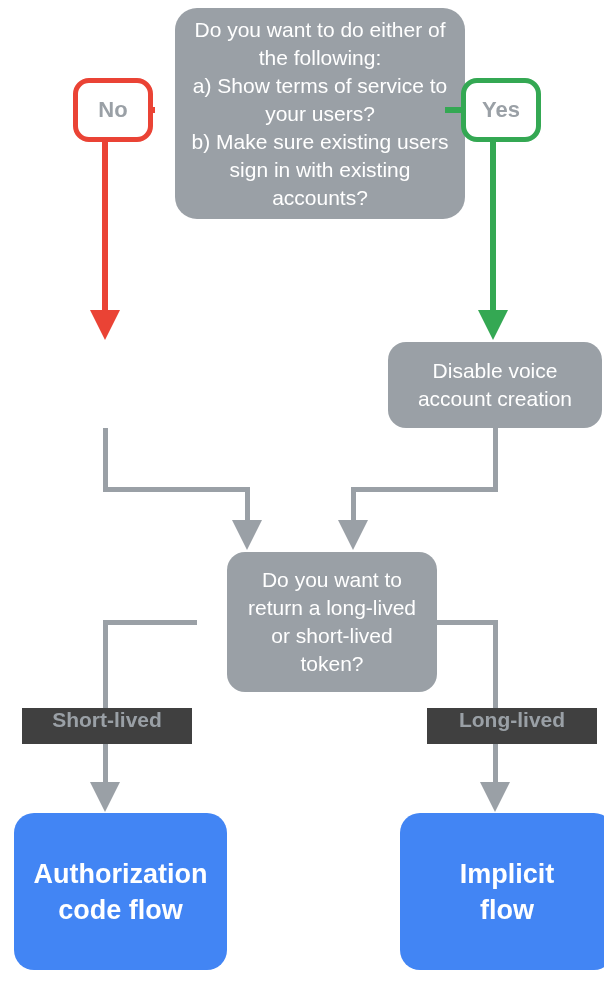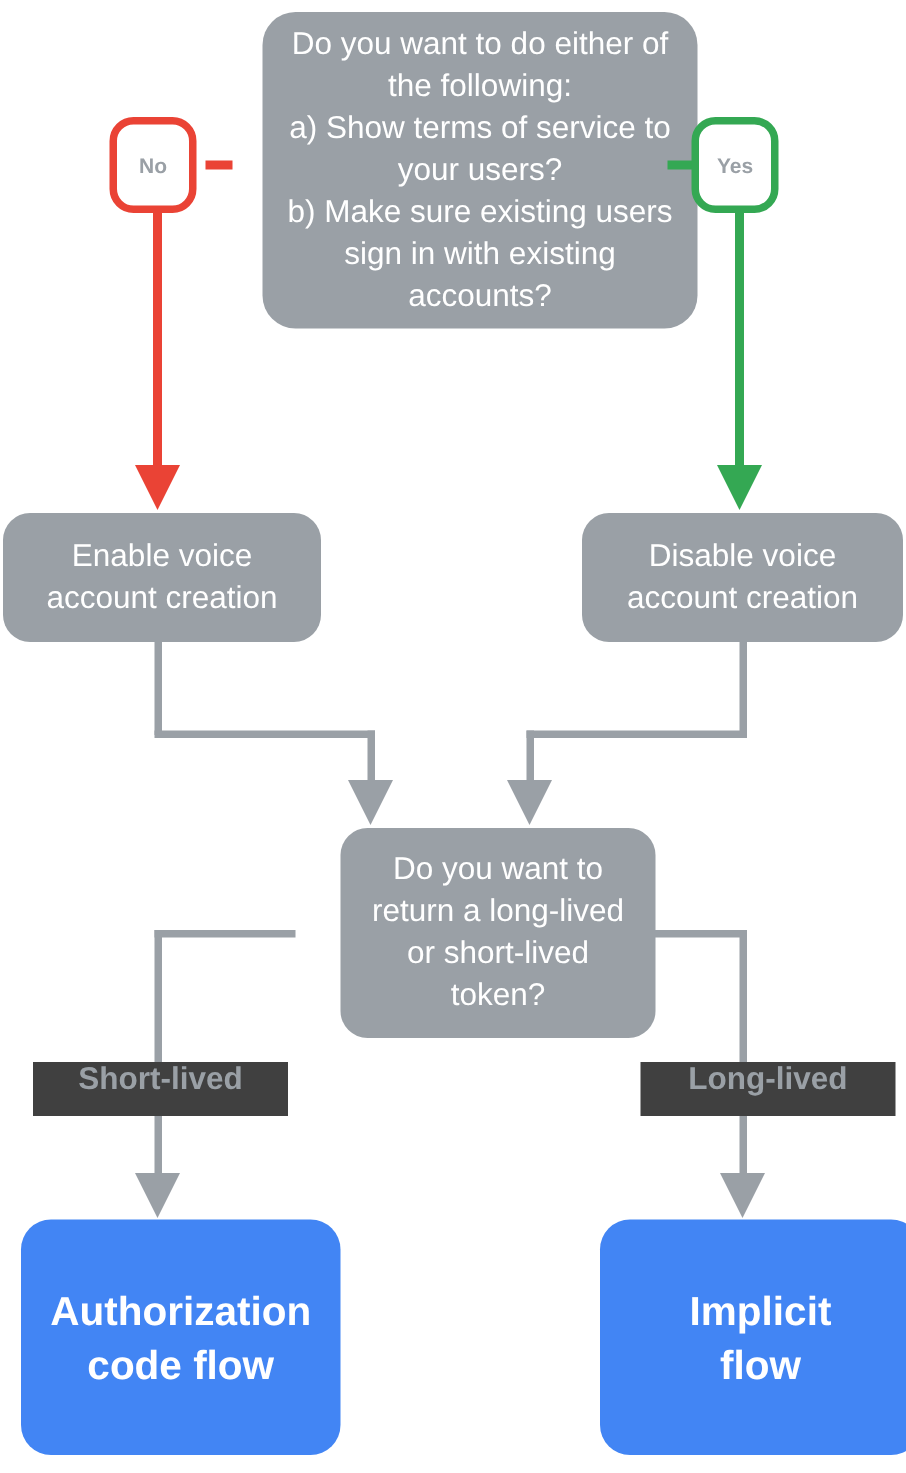--- a/index.html
+++ b/index.html
@@ -59,27 +59,27 @@
     margin-left: 12px;
   }
   .terminal-auth { left: 2px; top: 813px; width: 213px; height: 157px; }
   .terminal-auth .terminal-inner { max-width: 200px; }
   .terminal-implicit { left: 388px; top: 813px; width: 214px; height: 157px; }
   .terminal-implicit .terminal-inner { max-width: 130px; }
 
   
   .badge {
     position: absolute;
-    width: 58px; height: 64px;
+    width: 80px; height: 64px;
     background: #fff;
     border-radius: 16px;
     display: flex;
     align-items: center;
     justify-content: center;
-    font-size: 14px;
+    font-size: 22px;
     font-weight: 600;
     color: var(--label-text-gray);
     z-index: 3;
   }
   .badge-no  { left: 73px;  top: 78px; border: 5px solid var(--branch-red); }
   .badge-yes { left: 461px; top: 78px; border: 5px solid var(--branch-green); }
 
   
   .seg { position: absolute; z-index: 1; }
   .seg.red   { background: var(--branch-red); }
@@ -132,23 +132,20 @@
   <div class="seg red" style="left:102px; top:141px; width:6px; height:170px;"></div>
   <div class="arrow-down red" style="left:90px; top:310px;"></div>
 
   <div class="seg green" style="left:445px; top:107px; width:17px; height:6px;"></div>
   <div class="badge badge-yes">
     <span>Yes</span>
   </div>
   <div class="seg green" style="left:490px; top:141px; width:6px; height:170px;"></div>
   <div class="arrow-down green" style="left:478px; top:310px;"></div>
 
-  <div class="node node-enable">
-    <span class="node-inner-2col">Enable voice account creation</span>
-  </div>
   <div class="node node-disable">
     <span class="node-inner-2col">Disable voice account creation</span>
   </div>
 
   <div class="seg gray" style="left:103px; top:428px; width:5px; height:62px;"></div>
   <div class="seg gray" style="left:103px; top:487px; width:147px; height:5px;"></div>
   <div class="seg gray" style="left:245px; top:487px; width:5px; height:34px;"></div>
   <div class="arrow-down" style="left:232px; top:520px;"></div>
 
   <div class="seg gray" style="left:493px; top:428px; width:5px; height:62px;"></div>

